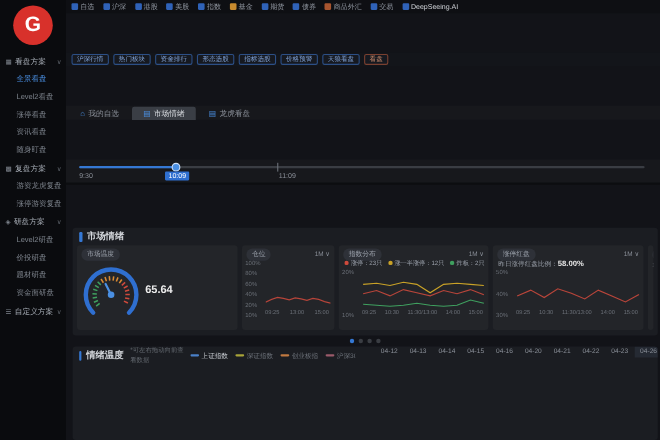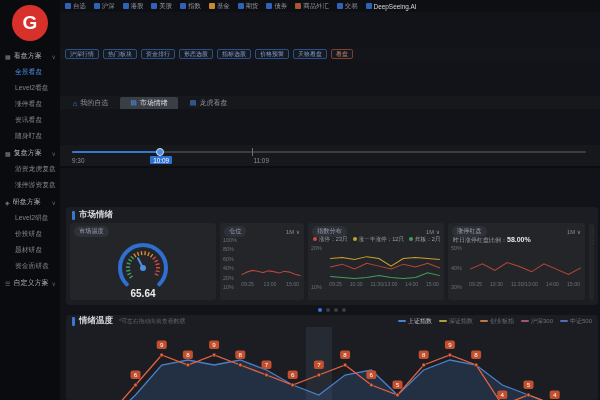--- a/index.html
+++ b/index.html
@@ -50,36 +50,36 @@
   .cards { display:flex; gap:4px; padding:0 4px 5px 4px; height:82px; }
   .card { background:#232529; border-radius:3px; position:relative; overflow:hidden; flex:0 0 auto; }
   .card-head { display:flex; align-items:center; justify-content:space-between; padding:3px 4px 1px 4px; }
   .badge { background:#2e3138; border-radius:6px; padding:1px 5px; font-size:6.2px; color:#9ba1ab; white-space:nowrap; }
   .dropdown { font-size:5.8px; color:#8a8f98; white-space:nowrap; }
   #gauge-card { width:146px; }
   #position-card { width:84px; }
   #distribution-card { width:136px; }
   #redboard-card { width:137px; }
   #partial-card { flex:1 1 auto; }
-  .gauge-wrap { display:flex; flex-direction:column; align-items:center; }
+  .gauge-wrap { display:flex; flex-direction:row; align-items:center; }
   .gauge-value { font-size:10px; font-weight:bold; color:#ececec; margin-top:-6px; }
   .mini-body { position:absolute; left:3px; right:3px; top:14px; bottom:10px; }
   .ylabs { position:absolute; left:0; top:0; bottom:0; display:flex; flex-direction:column; justify-content:space-between; font-size:5.4px; color:#6b7078; }
   .mini-svg { position:absolute; left:18px; right:0; top:1px; bottom:1px; width:calc(100% - 18px); height:calc(100% - 2px); }
   .xlabs { position:absolute; left:18px; right:2px; bottom:1px; height:8px; display:flex; justify-content:space-between; font-size:5.2px; color:#6b7078; }
   .card-legend { position:absolute; left:5px; top:13px; right:2px; display:flex; gap:5px; font-size:5.6px; color:#9ba1ab; white-space:nowrap; overflow:hidden; }
   .cl-dot { width:4px; height:4px; border-radius:50%; display:inline-block; margin-right:2px; }
   .sub-line { position:absolute; left:5px; top:13px; font-size:6px; color:#9ba1ab; white-space:nowrap; }
   .sub-line b { color:#e8e8e8; font-size:7px; }
   .dots { height:9px; display:flex; align-items:center; justify-content:center; gap:4px; }
   .dot { width:4px; height:4px; border-radius:50%; background:#3a3d43; }
   .dot.on { background:#3578d4; }
 
   
-  #temp-panel { margin-top:1px; flex:1; display:flex; flex-direction:column; overflow:hidden; }
+  #temp-panel { margin-top:1px; flex:1; display:flex; flex-direction:row; overflow:hidden; }
   .legend { margin-left:auto; display:flex; gap:7px; align-items:center; overflow:hidden; white-space:nowrap; }
   .leg-item { display:flex; align-items:center; gap:2px; font-size:6px; color:#6b7078; }
   .leg-item.active { color:#c9cdd3; }
   .leg-swatch { width:8px; height:2px; border-radius:1px; display:inline-block; }
   .big-chart { position:relative; height:126px; margin:0 4px; }
   .zero-label { position:absolute; left:-1px; bottom:-3px; font-size:5.6px; color:#6b7078; }
   .dates-row { display:flex; margin:0 4px; height:10px; }
   .dcell { flex:0 0 26.2px; width:26.2px; font-size:6px; color:#8a8f98; text-align:center; line-height:10px; white-space:nowrap; }
   .stock-table { display:flex; margin:0 4px; flex:1; overflow:hidden; }
   .scol { flex:0 0 26.2px; width:26.2px; padding-top:2px; }

